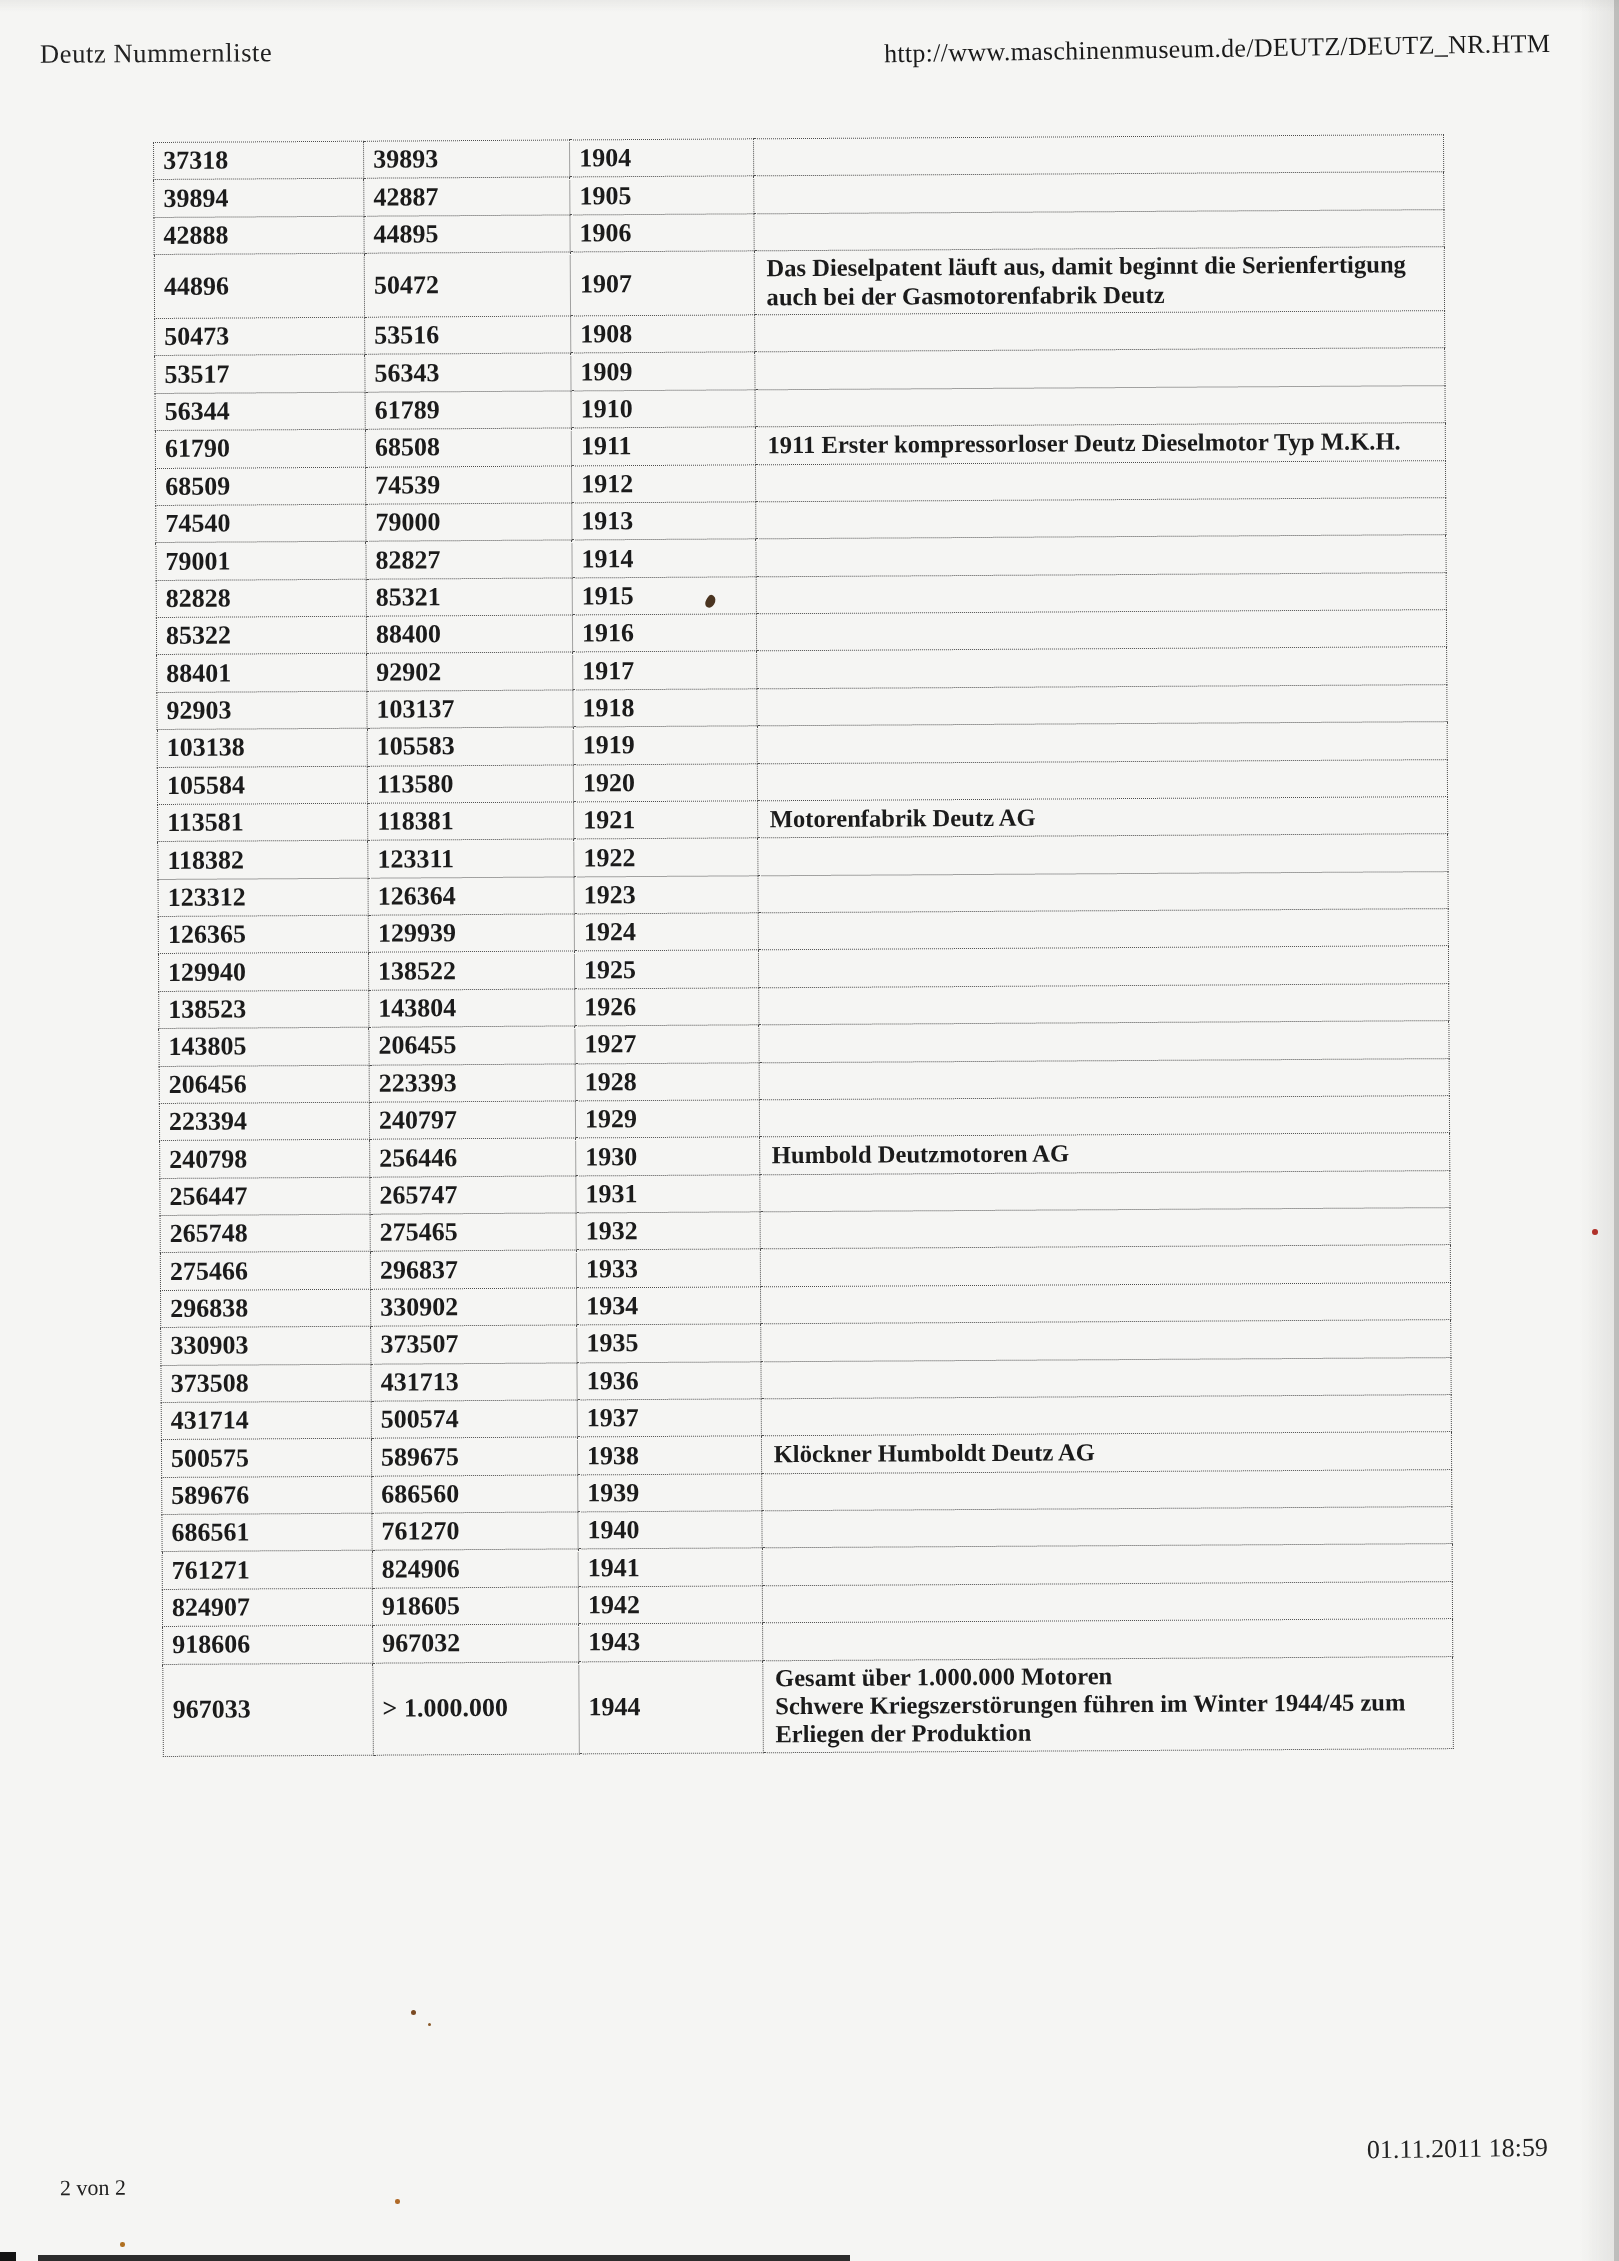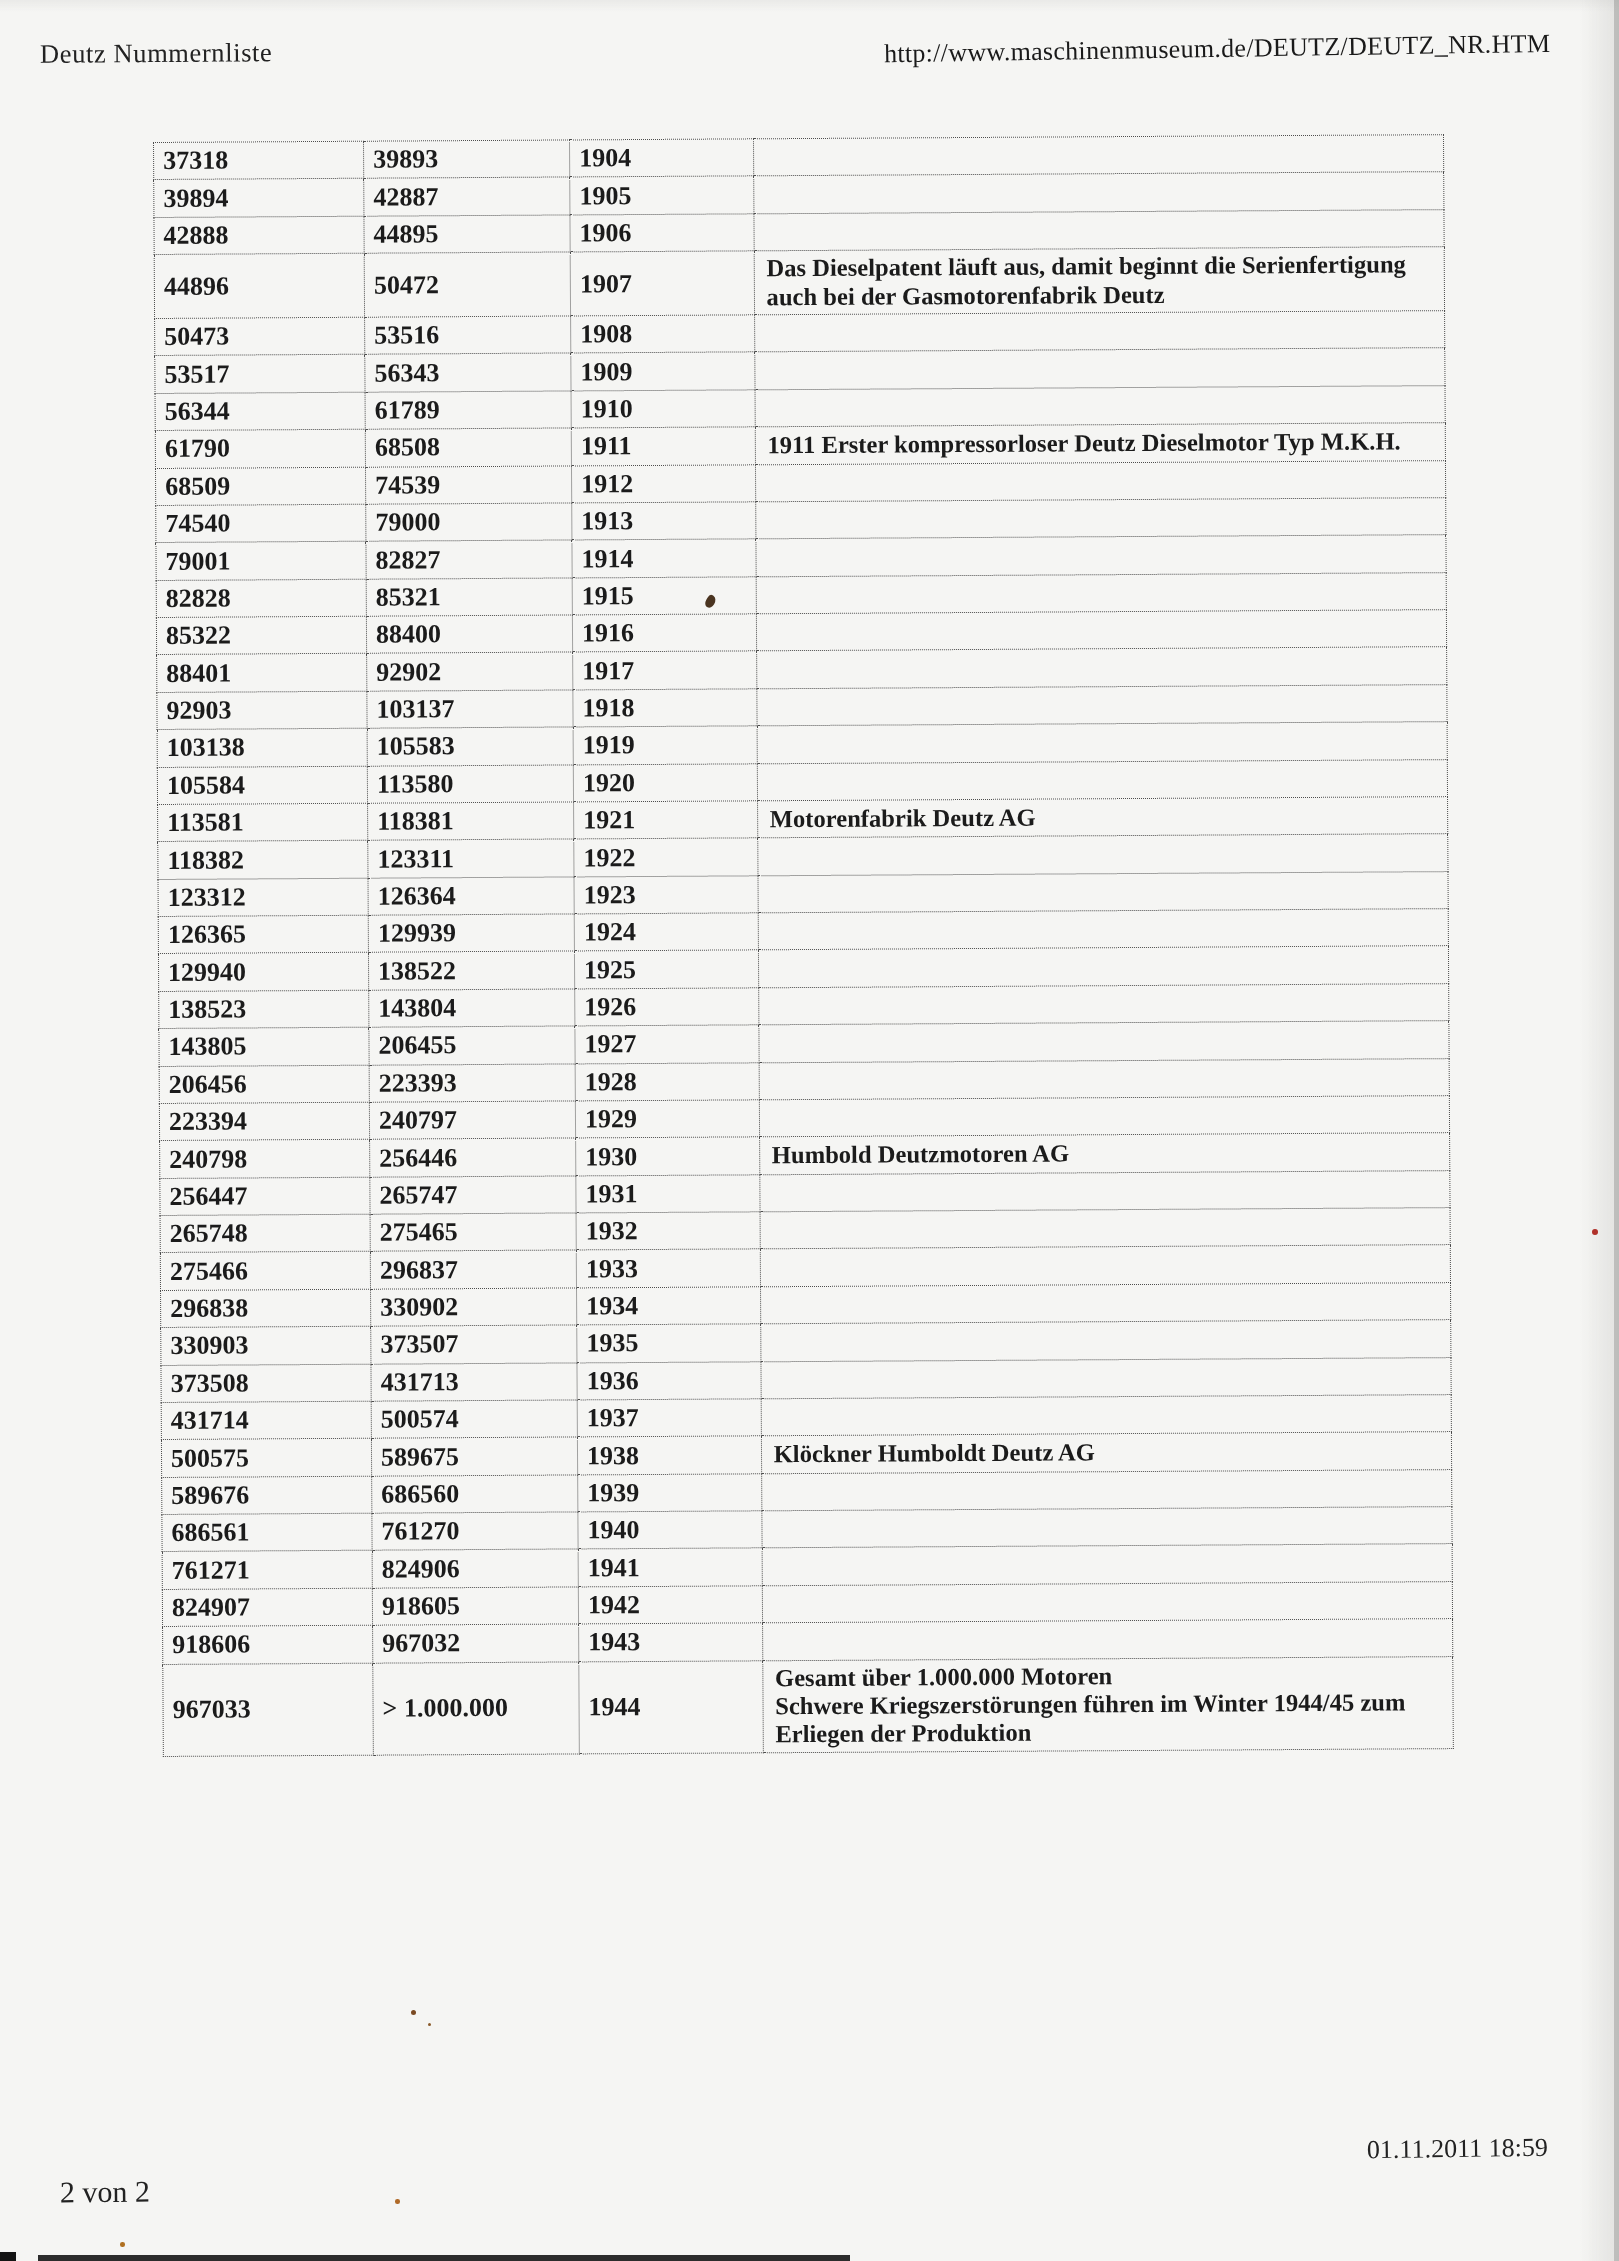--- a/index.html
+++ b/index.html
@@ -36,21 +36,21 @@
     overflow:hidden;
     white-space:pre-line;
     line-height:1.15;
   }
   table.serials td.note{font-size:24.6px;padding-left:11.6px;}
   col.c-from{width:210px;}
   col.c-to{width:206px;}
   col.c-year{width:184px;}
   col.c-note{width:auto;}
   .page-footer-left{
-    position:absolute;left:60px;top:2175px;font-size:30px;transform:rotate(-0.6deg);color:#222;
+    position:absolute;left:60px;top:2175px;font-size:22px;transform:rotate(-0.6deg);color:#222;
   }
   .page-footer-right{
     position:absolute;right:72px;top:2134px;font-size:26px;transform:rotate(-0.8deg);color:#222;
   }
   .speck{position:absolute;border-radius:50%;}
   .speck-a{left:706px;top:595px;width:9px;height:13px;background:#4a3420;transform:rotate(30deg);border-radius:40% 60% 50% 50%;}
   .speck-b{left:1592px;top:1229px;width:5.8px;height:5.8px;background:#b0312a;}
   .speck-c{left:411px;top:2010px;width:5.2px;height:5.2px;background:#7a4a22;}
   .speck-d{left:428px;top:2023px;width:3.2px;height:3.2px;background:#8a5a2a;}
   .speck-e{left:395px;top:2199px;width:4.5px;height:4.5px;background:#b06a28;}

